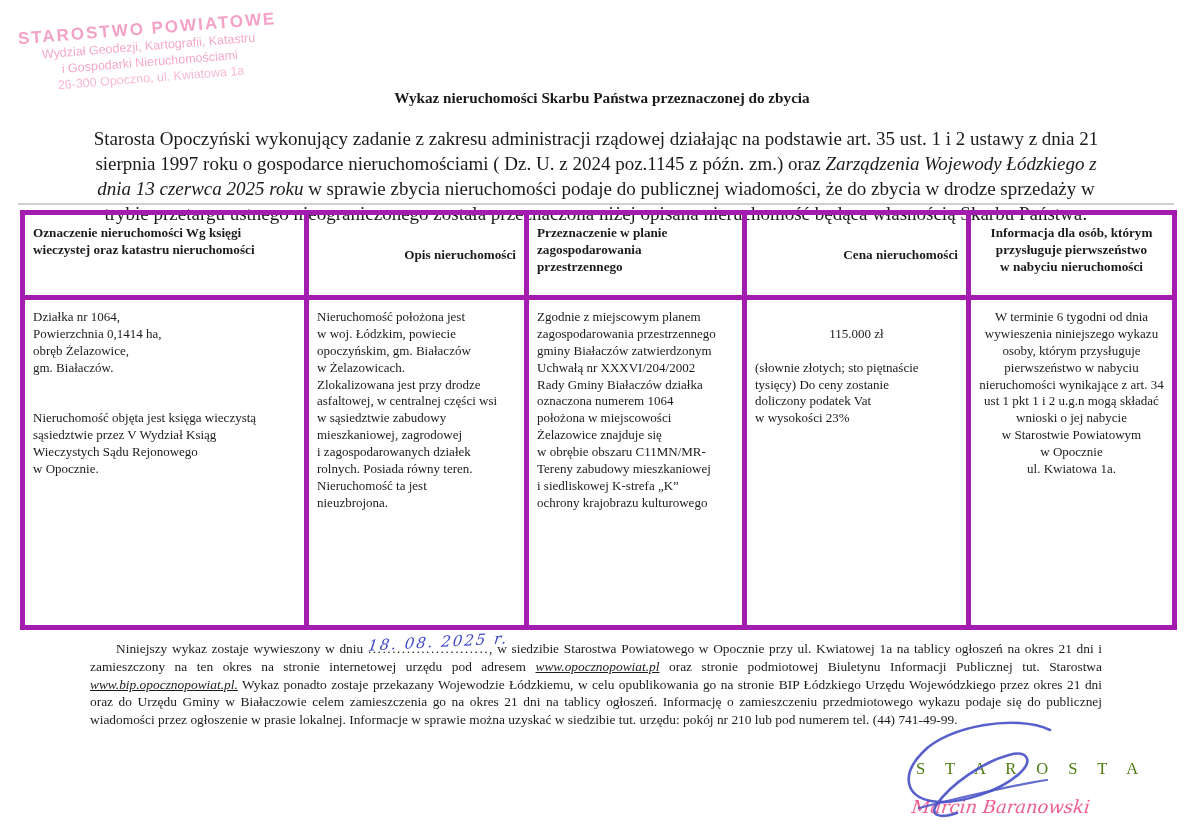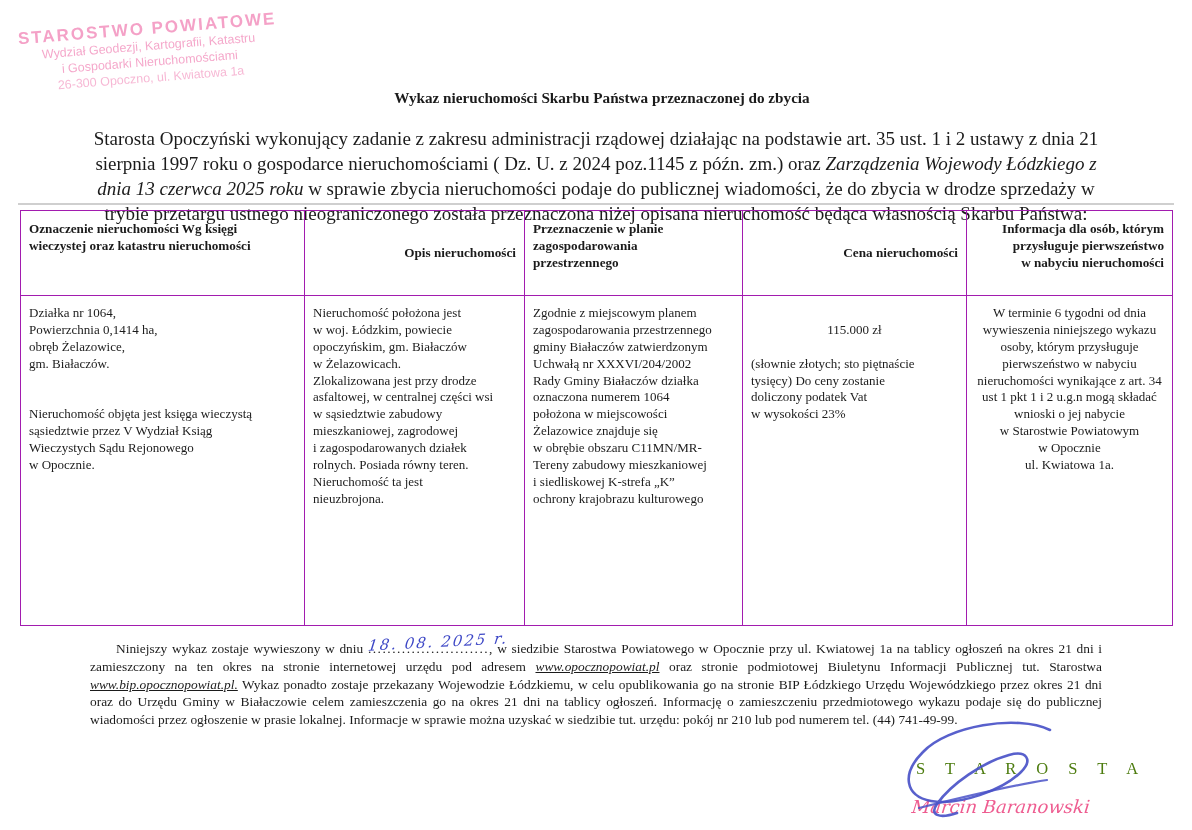--- a/index.html
+++ b/index.html
@@ -31,29 +31,29 @@
   }
   .intro .it{font-style:italic;}
   
   .scan-line{position:absolute;left:18px;top:203px;width:1156px;height:2px;background:#cfcfcf;}
   table.doc-table{
     position:absolute;left:20px;top:210px;width:1152px;
     border-collapse:collapse;table-layout:fixed;
     font-size:13px;line-height:1.3;
   }
   .doc-table th,.doc-table td{
-    border:1px solid #a21caf;padding:9px 8px;
+    border:5px solid #a21caf;padding:9px 8px;
     white-space:pre-line;font-weight:normal;
   }
   .doc-table thead tr{height:85px;}
   .doc-table tbody tr{height:330px;}
   .doc-table th{font-weight:bold;font-size:13.2px;}
   .th-left{text-align:left;vertical-align:top;}
   .th-center-mid{text-align:right;vertical-align:middle;margin-top:11px;}
-  .th-center-top{text-align:right;vertical-align:top;padding-top:8px;}
+  .th-center-top{text-align:center;vertical-align:top;padding-top:8px;}
   .td-left{text-align:left;vertical-align:top;}
   .td-center{text-align:center;vertical-align:top;padding-top:8px;}
   .price-value{text-align:center;}
   .price-details{text-align:left;}
   
   .footer-par{
     position:absolute;left:90px;top:640px;width:1012px;
     font-size:13.4px;line-height:1.33;text-align:justify;text-indent:26px;
   }
   .footer-par .link{text-decoration:underline;font-style:italic;}

